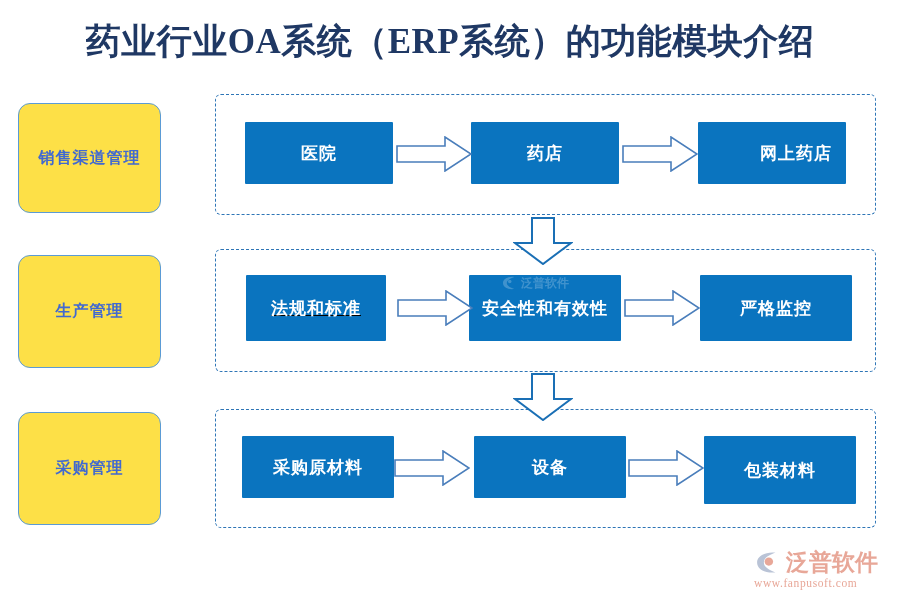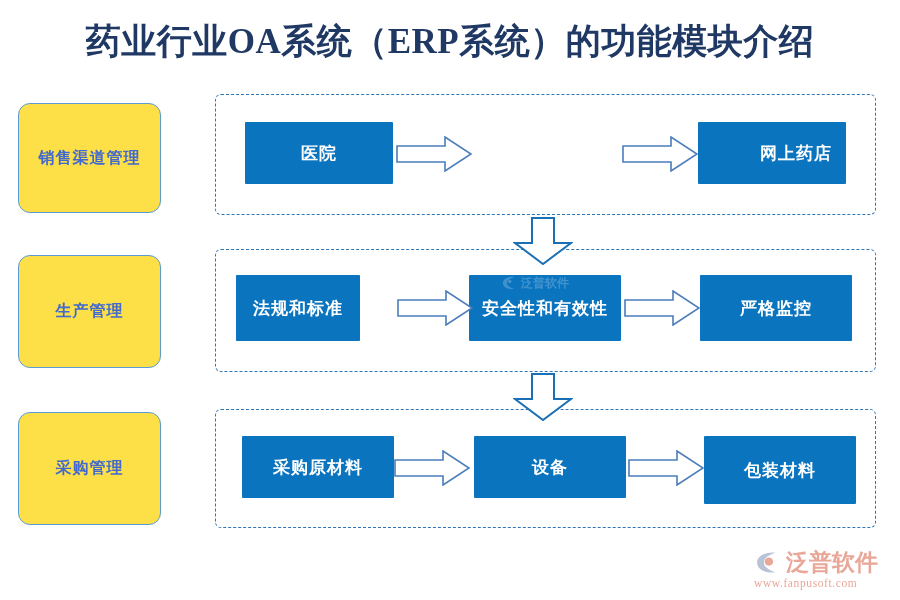--- a/index.html
+++ b/index.html
@@ -170,40 +170,43 @@
   <div class="node" style="left:245px; top:122px; width:148px; height:62px;">
     <span class="node-label">医院</span>
   </div>
 
   <div class="arrow-right" style="left:396px; top:136px; width:76px; height:36px;">
     <svg width="76" height="36" viewBox="0 0 76 36" xmlns="http://www.w3.org/2000/svg">
       <polygon points="1,10 49,10 49,1 75,18 49,35 49,26 1,26" fill="#ffffff" stroke="#4a7ebb" stroke-width="1.6" stroke-linejoin="miter"></polygon>
     </svg>
   </div>
 
+  <div class="node" style="left:471px; top:122px; width:148px; height:62px;">
+    <span class="node-label">药店</span>
+  </div>
 
   <div class="arrow-right" style="left:622px; top:136px; width:76px; height:36px;">
     <svg width="76" height="36" viewBox="0 0 76 36" xmlns="http://www.w3.org/2000/svg">
       <polygon points="1,10 49,10 49,1 75,18 49,35 49,26 1,26" fill="#ffffff" stroke="#4a7ebb" stroke-width="1.6" stroke-linejoin="miter"></polygon>
     </svg>
   </div>
 
   <div class="node" style="left:698px; top:122px; width:148px; height:62px;padding-left:48px;">
     <span class="node-label">网上药店</span>
   </div>
 
   <div class="arrow-down" style="left:513px; top:217px; width:60px; height:48px;">
     <svg width="60" height="48" viewBox="0 0 60 48" xmlns="http://www.w3.org/2000/svg">
       <polygon points="19,1 41,1 41,26 58,26 30,47 2,26 19,26" fill="#ffffff" stroke="#1a6fb5" stroke-width="2" stroke-linejoin="miter"></polygon>
     </svg>
   </div>
 
   <div class="row-frame" style="left:215px; top:249px; width:661px; height:123px;"></div>
 
-  <div class="node" style="left:236px; top:275px; width:124px; height:66px;">
+  <div class="node" style="left:246px; top:275px; width:140px; height:66px;text-decoration:underline;">
     <span class="node-label">法规和标准</span>
   </div>
 
   <div class="arrow-right" style="left:397px; top:290px; width:76px; height:36px;">
     <svg width="76" height="36" viewBox="0 0 76 36" xmlns="http://www.w3.org/2000/svg">
       <polygon points="1,10 49,10 49,1 75,18 49,35 49,26 1,26" fill="#ffffff" stroke="#4a7ebb" stroke-width="1.6" stroke-linejoin="miter"></polygon>
     </svg>
   </div>
 
   <div class="node" style="left:469px; top:275px; width:152px; height:66px;">

